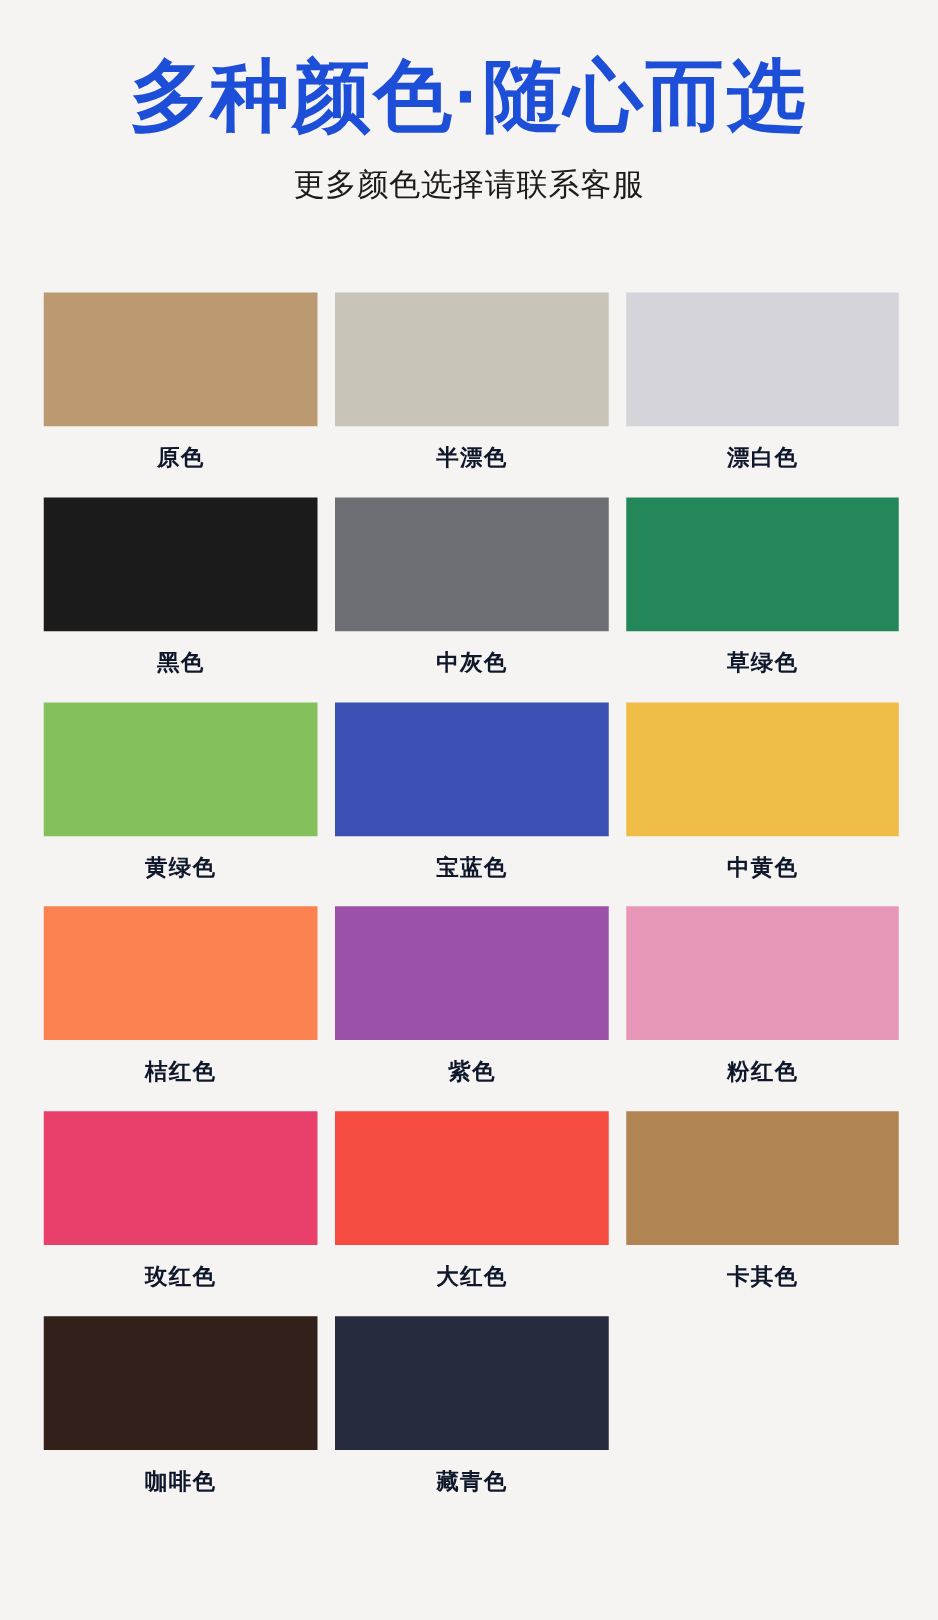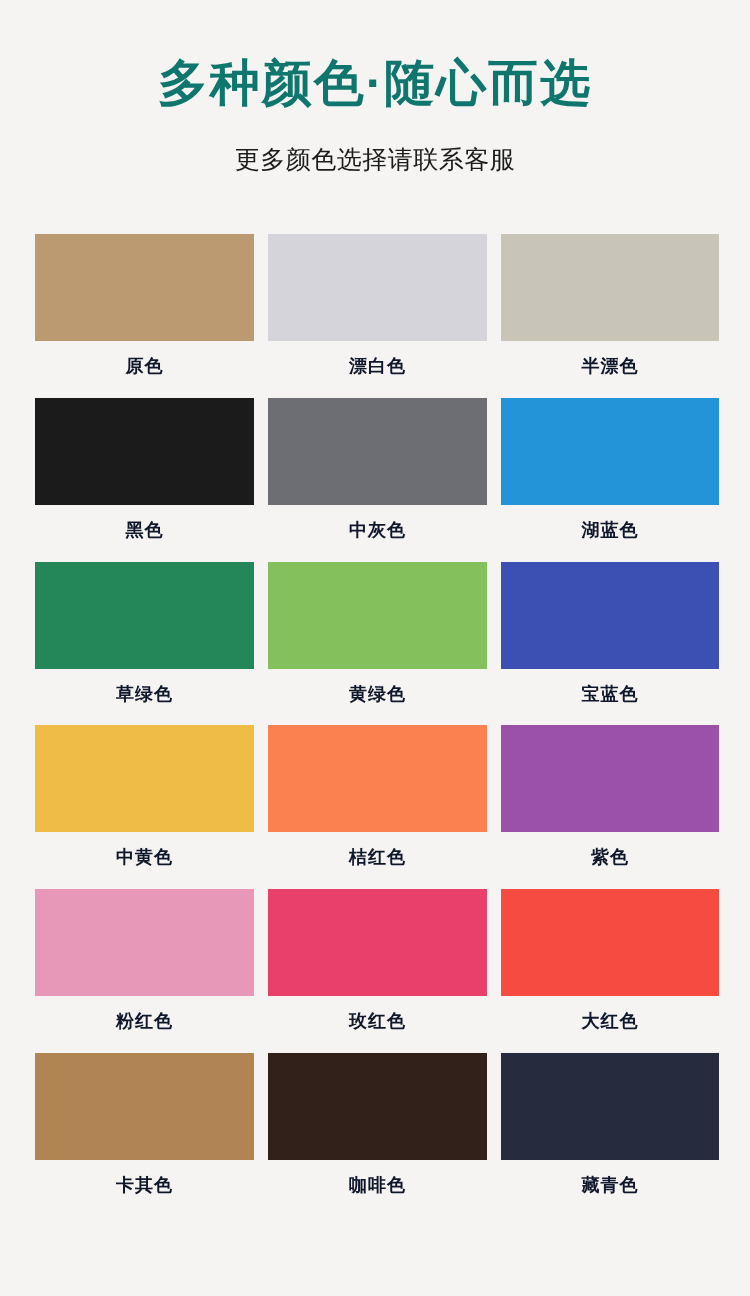--- a/index.html
+++ b/index.html
@@ -20,26 +20,26 @@
     background: #f5f4f2;
     box-sizing: border-box;
   }
 
   
   .header {
     padding-top: 46px;
     text-align: center;
   }
   .headline {
-    font-size: 50px;
+    font-size: 63px;
     line-height: 1.0;
     font-weight: bold;
-    color: #0f766e;
+    color: #1d4ed8;
     letter-spacing: 2px;
-    margin: 12px;
+    margin: 0;
     white-space: nowrap;
   }
   .subhead {
     margin: 0;
     padding-top: 26px;
     font-size: 25px;
     font-weight: normal;
     color: #1b1b1b;
     letter-spacing: 0.5px;
     line-height: 1.1;
@@ -86,38 +86,34 @@
     <h1 class="headline">多种颜色·随心而选</h1>
     <p class="subhead">更多颜色选择请联系客服</p>
   </div>
 
   <div class="swatch-grid">
       <div class="swatch-cell">
         <span class="swatch-chip" style="background: rgb(187, 154, 114);"></span>
         <span class="swatch-label">原色</span>
       </div>
       <div class="swatch-cell">
+        <span class="swatch-chip" style="background: rgb(200, 197, 184);"></span>
+        <span class="swatch-label">半漂色</span>
+      </div>
+      <div class="swatch-cell">
         <span class="swatch-chip" style="background: rgb(212, 212, 218);"></span>
         <span class="swatch-label">漂白色</span>
-      </div>
-      <div class="swatch-cell">
-        <span class="swatch-chip" style="background: rgb(200, 197, 184);"></span>
-        <span class="swatch-label">半漂色</span>
       </div>
       <div class="swatch-cell">
         <span class="swatch-chip" style="background: rgb(27, 27, 28);"></span>
         <span class="swatch-label">黑色</span>
       </div>
       <div class="swatch-cell">
         <span class="swatch-chip" style="background: rgb(108, 110, 115);"></span>
         <span class="swatch-label">中灰色</span>
-      </div>
-      <div class="swatch-cell">
-        <span class="swatch-chip" style="background: rgb(36, 148, 216);"></span>
-        <span class="swatch-label">湖蓝色</span>
       </div>
       <div class="swatch-cell">
         <span class="swatch-chip" style="background: rgb(35, 135, 90);"></span>
         <span class="swatch-label">草绿色</span>
       </div>
       <div class="swatch-cell">
         <span class="swatch-chip" style="background: rgb(132, 192, 92);"></span>
         <span class="swatch-label">黄绿色</span>
       </div>
       <div class="swatch-cell">

